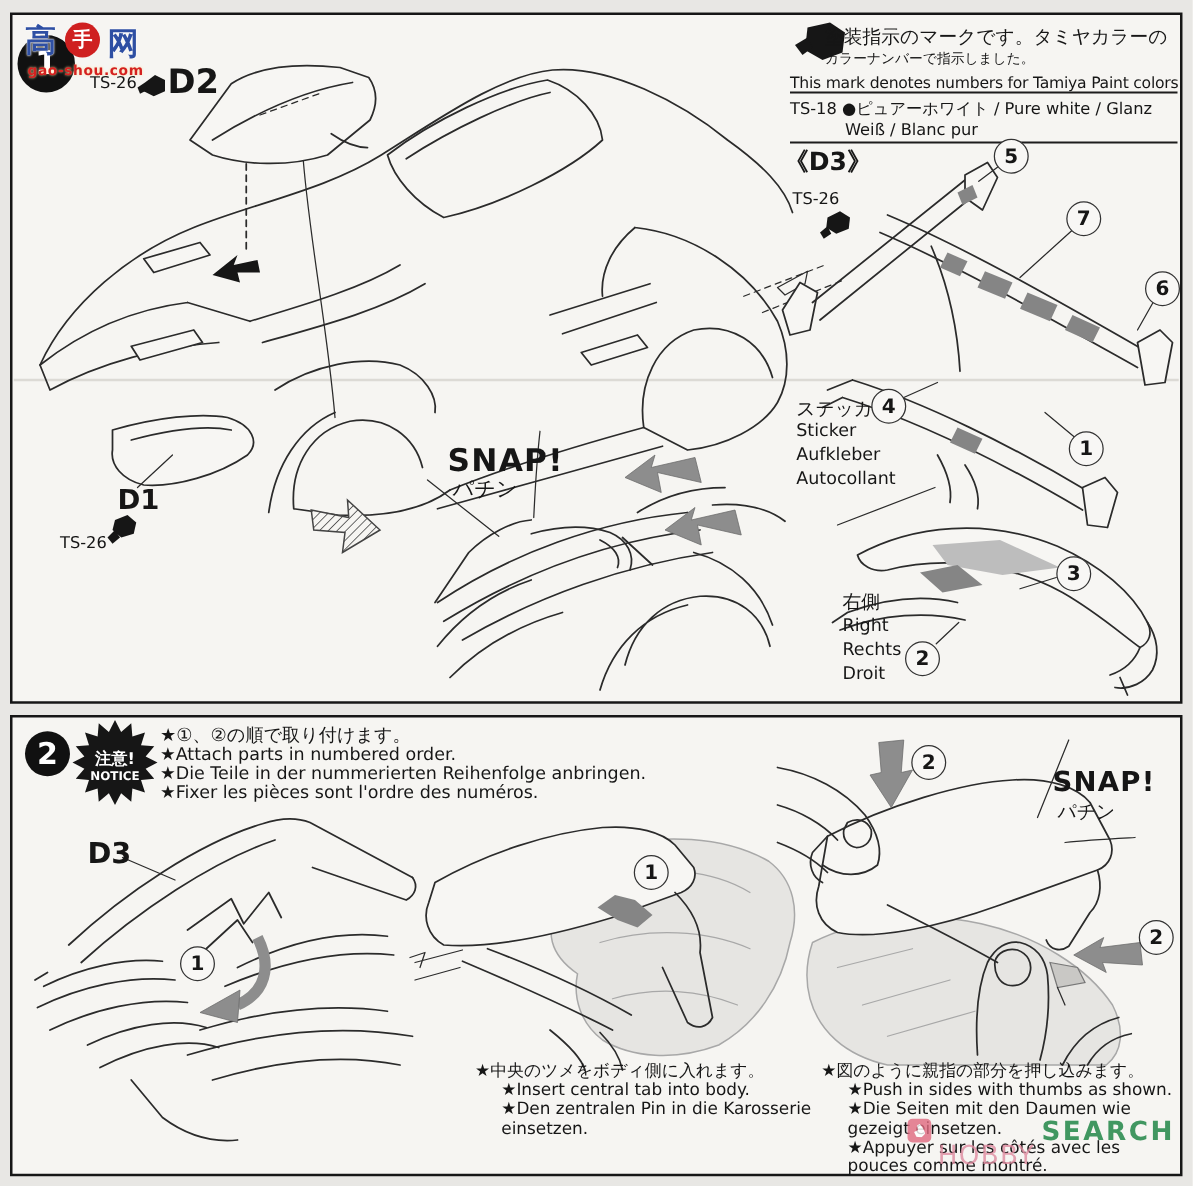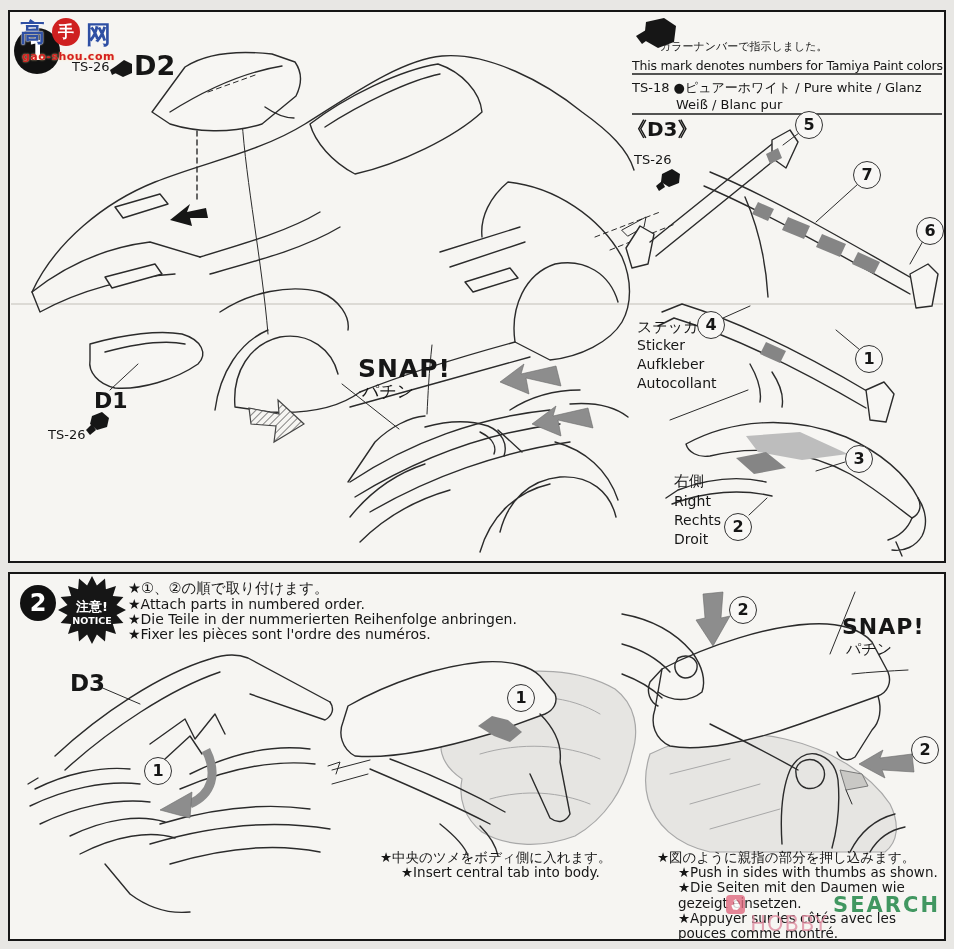--- a/index.html
+++ b/index.html
@@ -168,20 +168,21 @@
       <span class="abs gs-url" style="left:6px;top:36px;">gao-shou.com</span>
     </div>
 
     <div class="t" style="left:62px;top:47px;font-size:13px;">TS-26</div>
     <div class="t b" style="left:124px;top:38px;font-size:27px;">D2</div>
     <div class="t b" style="left:84px;top:376px;font-size:22px;">D1</div>
     <div class="t" style="left:38px;top:415px;font-size:13px;">TS-26</div>
     <div class="t b" style="left:348px;top:342px;font-size:25px;letter-spacing:1px;">SNAP!</div>
     <div class="t" style="left:352px;top:368px;font-size:17px;">パチン</div>
 
+    <div class="t" style="left:650px;top:8px;font-size:15px;">塗装指示のマークです。タミヤカラーの</div>
     <div class="t" style="left:650px;top:27px;font-size:11px;">カラーナンバーで指示しました。</div>
     <div class="t" style="left:622px;top:46px;font-size:12.5px;letter-spacing:-0.2px;">This mark denotes numbers for Tamiya Paint colors.</div>
     <div class="wrap" style="left:622px;top:68px;width:312px;font-size:13px;line-height:16.5px;padding-left:44px;text-indent:-44px;box-sizing:border-box;">TS-18 ●ピュアーホワイト / Pure white / Glanz Weiß / Blanc pur</div>
 
     <div class="t b" style="left:617px;top:104px;font-size:20px;">《D3》</div>
     <div class="t" style="left:624px;top:140px;font-size:13px;">TS-26</div>
     <div class="t" style="left:627px;top:306px;font-size:15px;">ステッカー</div>
     <div class="t" style="left:627px;top:325px;font-size:14px;">Sticker</div>
     <div class="t" style="left:627px;top:344px;font-size:14px;">Aufkleber</div>
     <div class="t" style="left:627px;top:363px;font-size:14px;">Autocollant</div>
@@ -287,20 +288,21 @@
     <div class="callout" style="left:719px;top:22px;">
         <span>2</span>
       </div>
     <div class="callout" style="left:901px;top:162px;">
         <span>2</span>
       </div>
 
     <div class="wrap" style="left:370px;top:276px;width:272px;">
       <div class="notejp">★中央のツメをボディ側に入れます。</div>
       <div class="note">★Insert central tab into body.</div>
+      <div class="note">★Den zentralen Pin in die Karosserie einsetzen.</div>
     </div>
     <div class="wrap" style="left:647px;top:276px;width:288px;">
       <div class="notejp">★図のように親指の部分を押し込みます。</div>
       <div class="note">★Push in sides with thumbs as shown.</div>
       <div class="note">★Die Seiten mit den Daumen wie gezeigt einsetzen.</div>
       <div class="note">★Appuyer sur les côtés avec les pouces comme montré.</div>
     </div>
 
     <div class="abs" id="hobby">
       <span class="hb-icon"></span>

